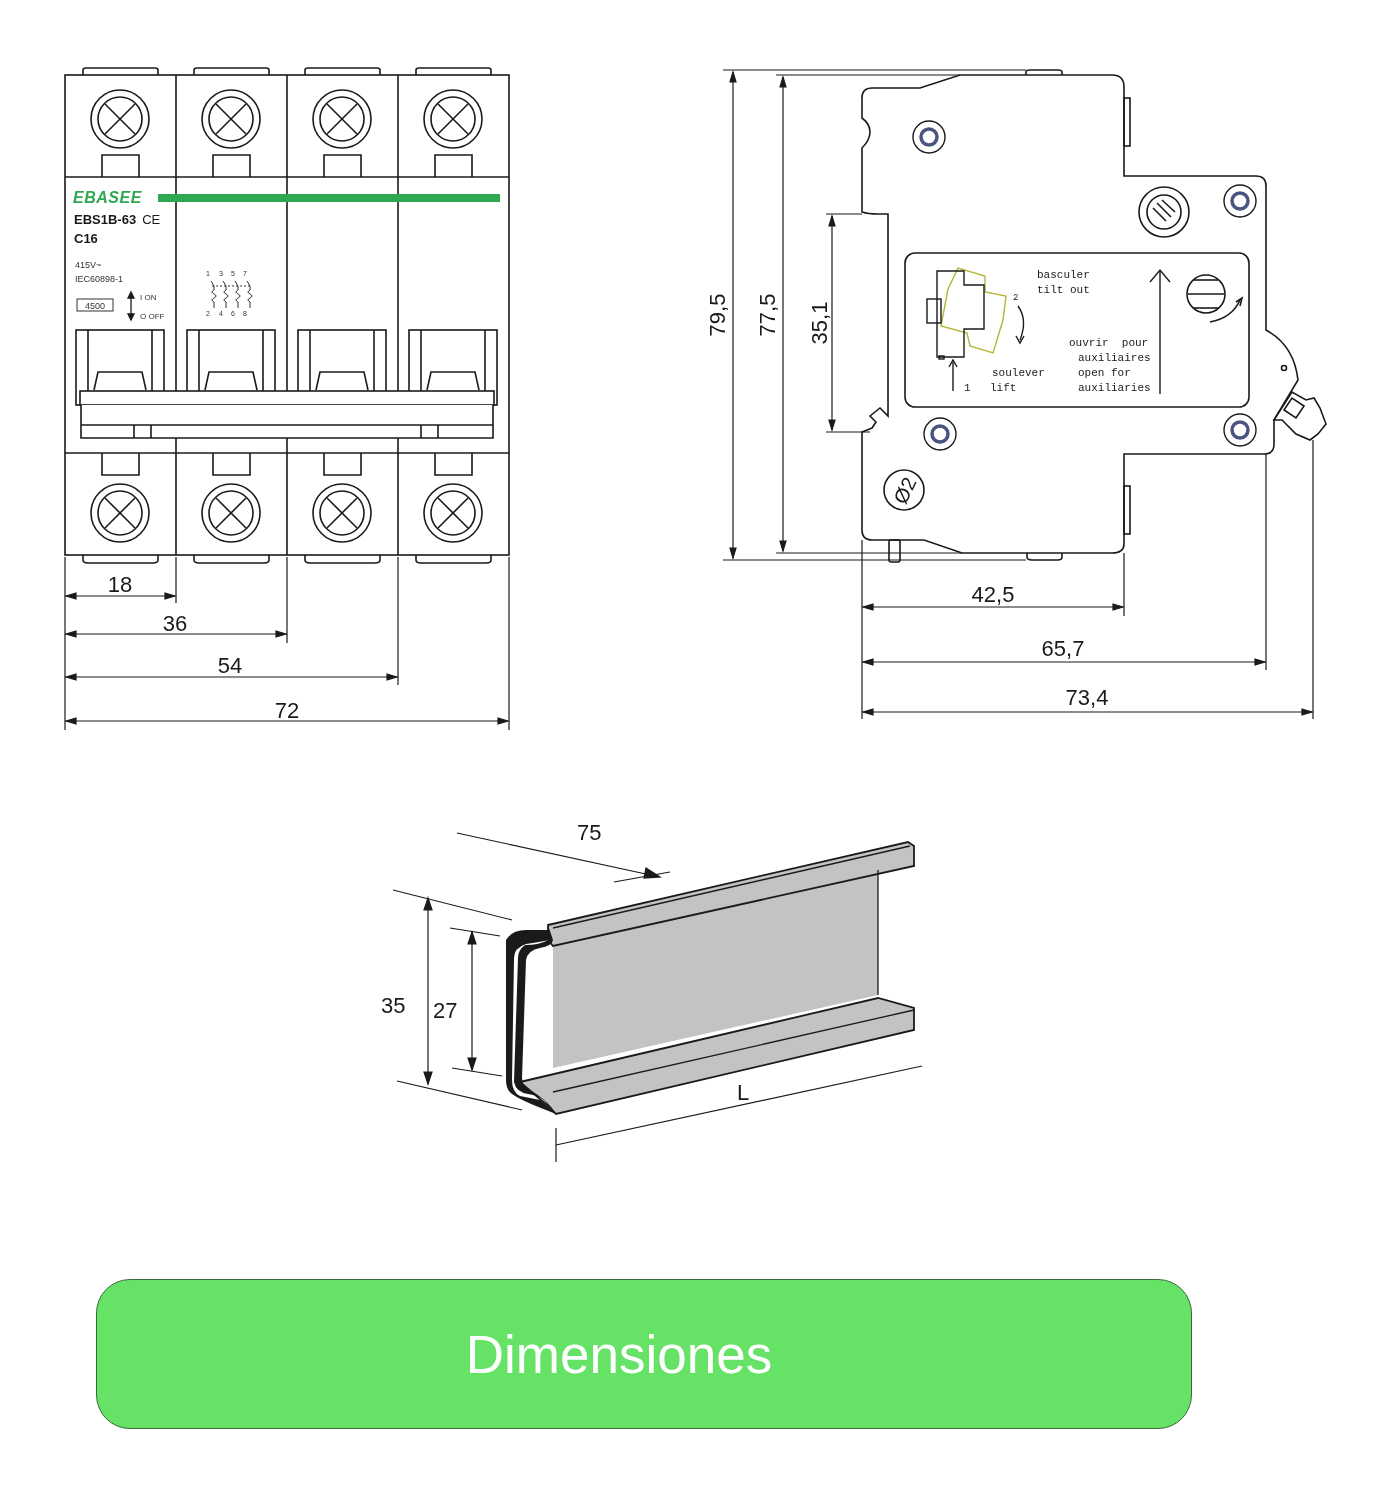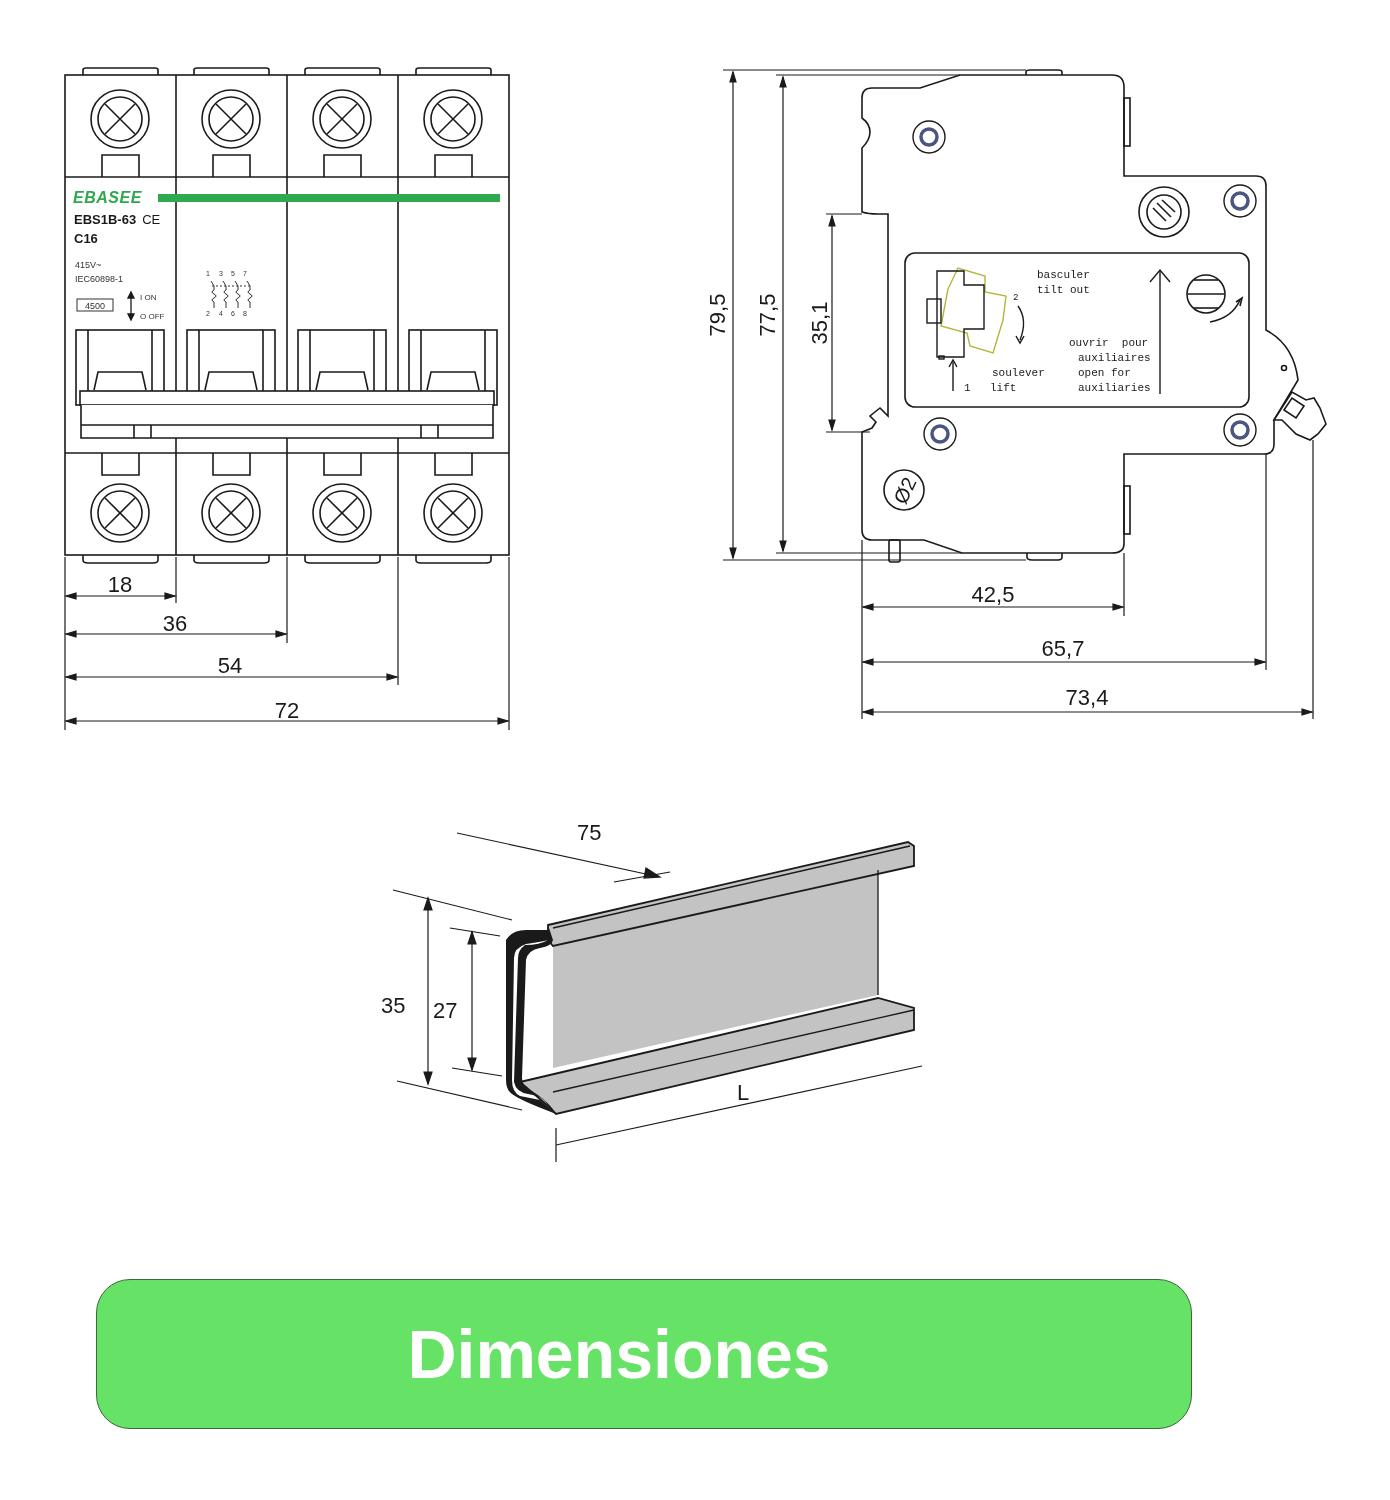--- a/index.html
+++ b/index.html
@@ -7,22 +7,22 @@
          font-family: "Liberation Sans", sans-serif; }
   .layer { position: absolute; left: 0; top: 0; }
   svg text { font-family: "Liberation Sans", sans-serif; }
   .mono { font-family: "Liberation Mono", monospace; }
   .banner {
     position: absolute; left: 96px; top: 1279px; width: 1096px; height: 150px;
     background: #66e366; border: 1.5px solid #3a6a3a; border-radius: 34px;
     box-sizing: border-box; display: flex; align-items: center; justify-content: center;
   }
   .banner-title {
-    color: #ffffff; font-family: "Liberation Sans", sans-serif; font-weight: bold;
-    font-size: 68px; letter-spacing: 0px; margin-left: -50px;
+    color: #ffffff; font-family: "Liberation Sans", sans-serif; font-weight: normal;
+    font-size: 53px; letter-spacing: 0px; margin-left: -50px;
   }
 </style>
 </head>
 <body>
 
 <svg class="layer" width="700" height="760" viewBox="0 0 700 760">
   <g stroke="#1a1a1a" stroke-width="1.6" fill="none">
 
     <path d="M83 75 V70 Q83 68 86 68 H155 Q158 68 158 70 V75"></path>
     <path d="M194 75 V70 Q194 68 197 68 H266 Q269 68 269 70 V75"></path>

